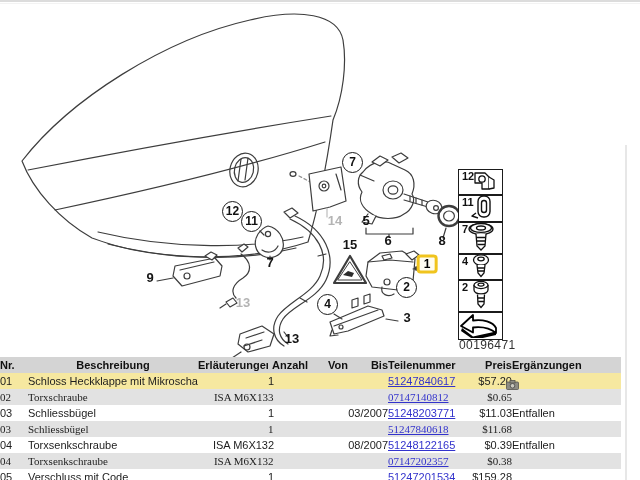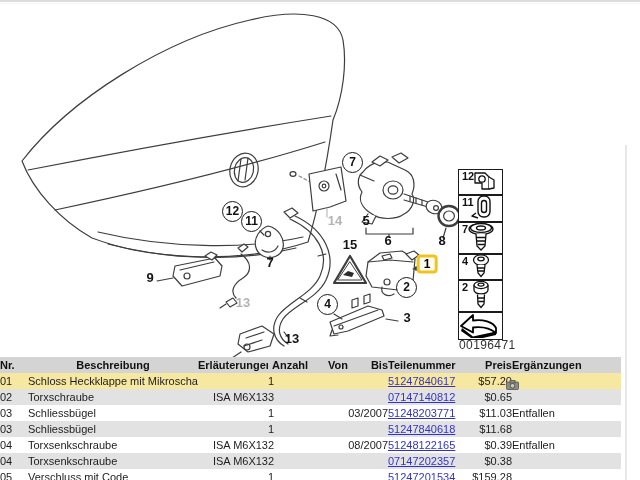--- a/index.html
+++ b/index.html
@@ -59,21 +59,21 @@
     border-collapse:collapse; table-layout:fixed;
     font-size:11px; color:#1d1d1d;
   }
   .parts th, .parts td {
     height:16px; padding:0; white-space:nowrap; overflow:hidden;
     font-weight:normal; vertical-align:middle;
   }
   .parts thead tr { background:#d4d4d4; }
   .parts th { font-weight:bold; color:#111; }
   .parts tbody tr { background:#ffffff; cursor:pointer; }
-  .parts tbody tr.alt { background:#e2e2e2; }
+  .parts tbody tr.alt { background:#e2e2e2;font-family:Liberation Serif, serif; }
   .parts tbody tr.hl  { background:#f6e8a0; }
 
   .c-nr    { width:28px;  text-align:left;  padding-left:8px; }
   .c-besch { width:170px; text-align:left;  padding-left:2px; }
   .c-erl   { width:70px;  text-align:right;  padding-left:2px; }
   .c-anz   { width:44px;  text-align:left;  padding-left:10px; }
   .c-von   { width:36px;  text-align:right; padding-right:4px; }
   .c-bis   { width:40px;  text-align:right; padding-right:3px; }
   .c-teil  { width:82px;  text-align:left; }
   .c-preis { width:42px;  text-align:right; padding-right:5px; }

